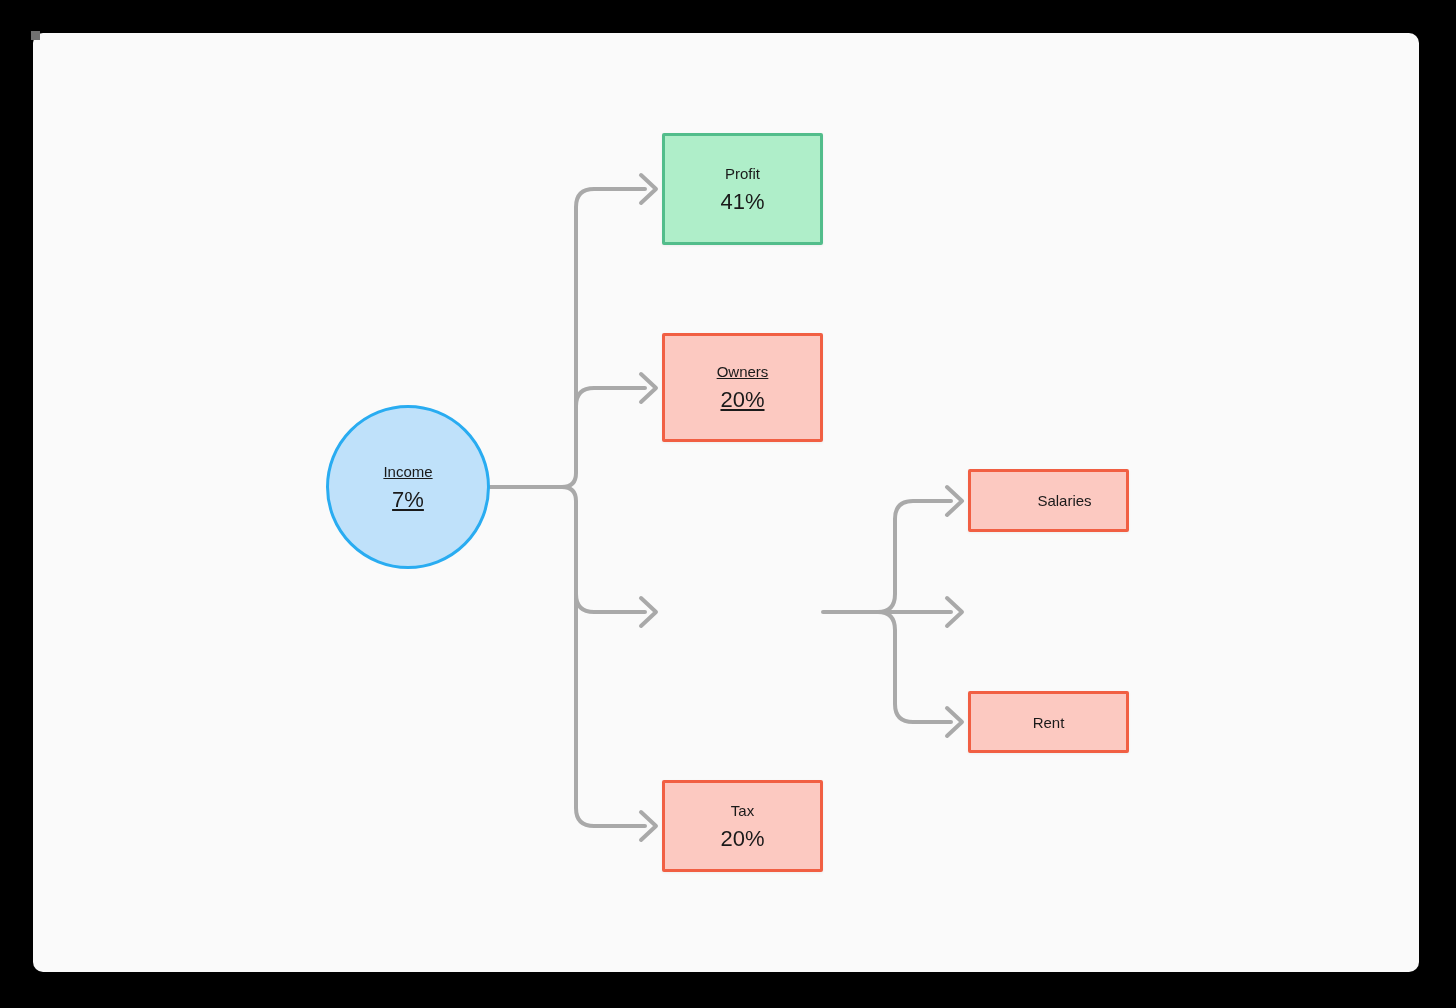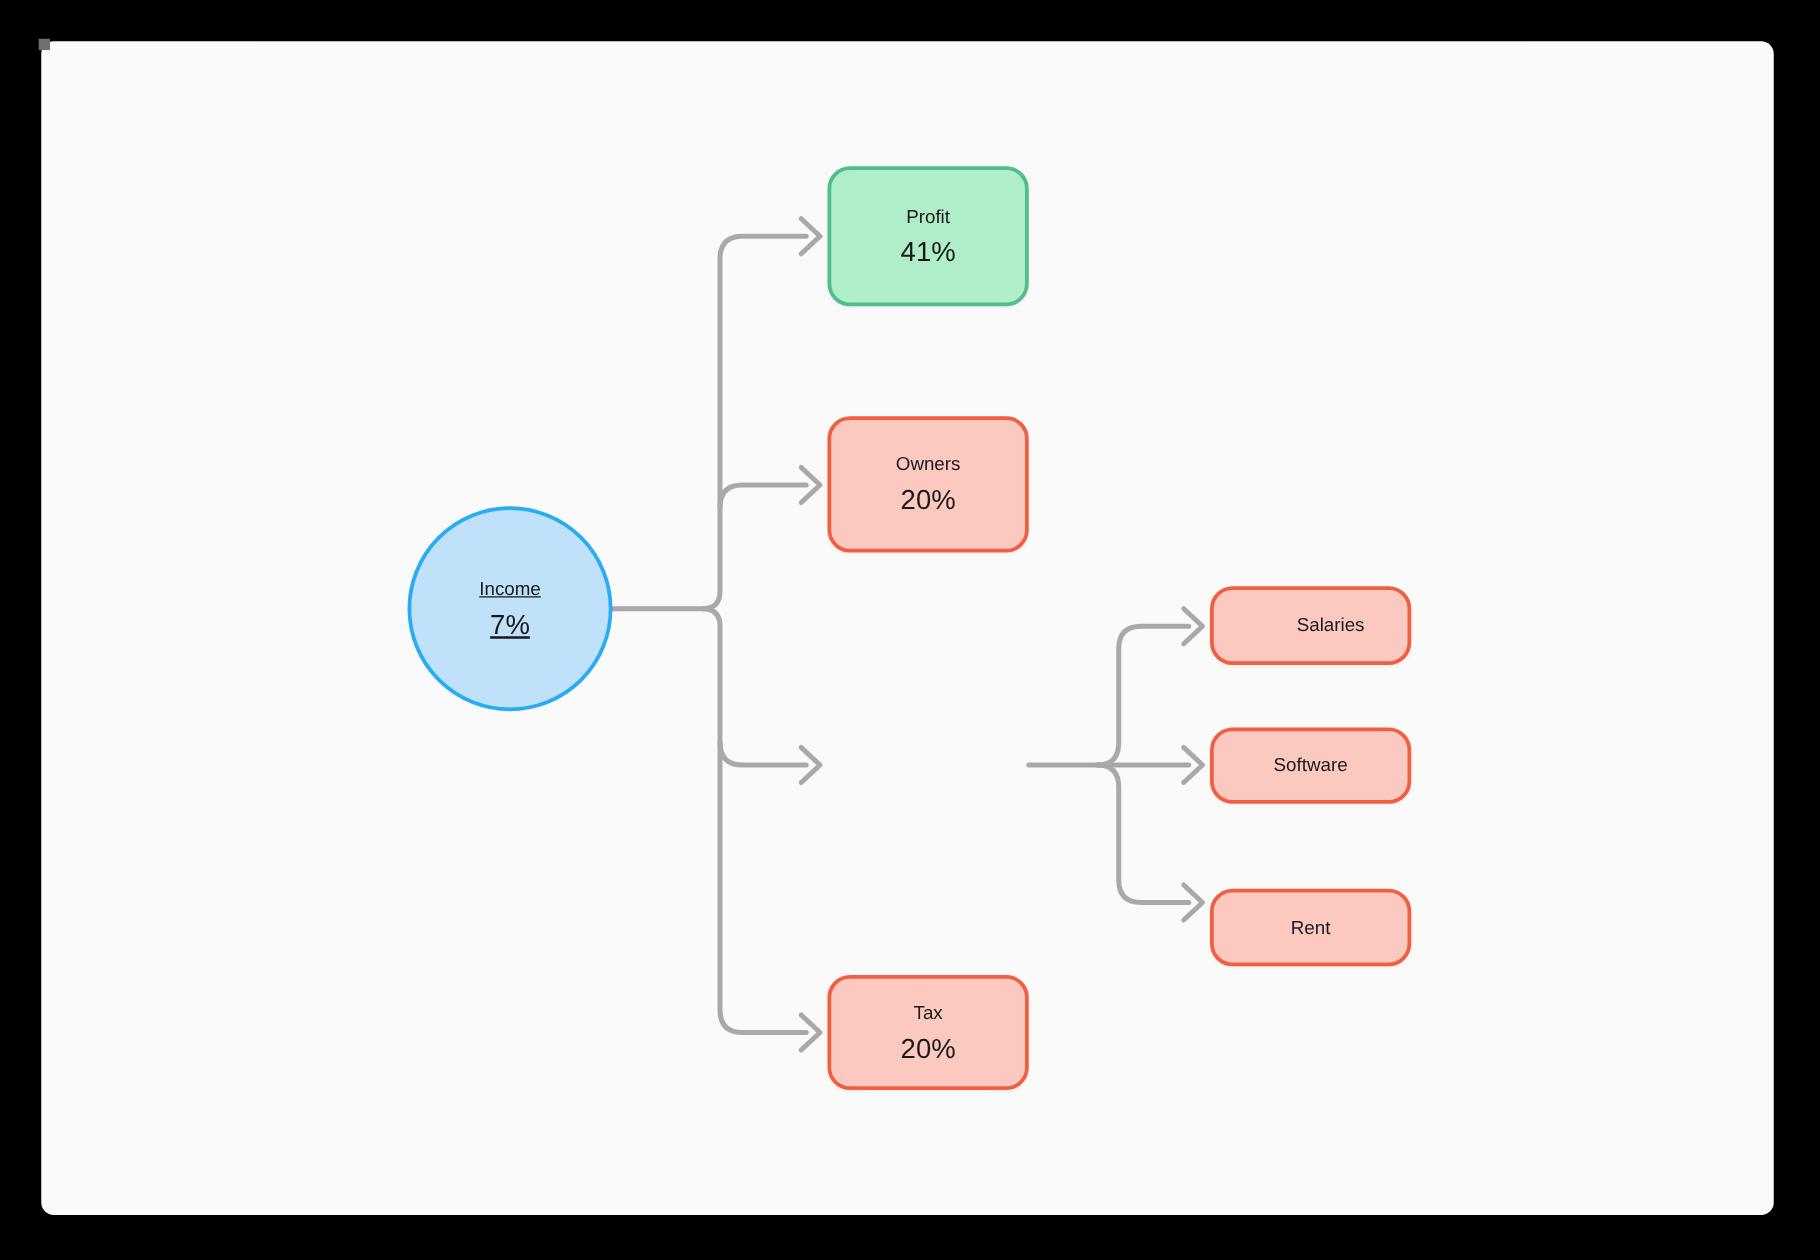--- a/index.html
+++ b/index.html
@@ -41,39 +41,39 @@
     display: flex;
     flex-direction: column;
     align-items: center;
     justify-content: center;
     gap: 10px;
     color: var(--text, #1A1A1A);
     box-shadow: 0 1px 3px rgba(0,0,0,0.05);
   }
   .node .label { font-size: 15px; line-height: 1; }
   .node .value { font-size: 22px; line-height: 1; }
-  .node.rect { border-radius: 18px; border: 3px solid; }
+  .node.rect { border-radius: 2px; border: 3px solid; }
   .node.kind-expense { background: var(--expense-fill, #FCC9C1); border-color: var(--expense-stroke, #F15F43); }
   .node.kind-profit  { background: var(--profit-fill, #AFEEC9);  border-color: var(--profit-stroke, #52BD8B); }
   .node.circle {
     border-radius: 50%;
     border: 3px solid var(--income-stroke, #29ACF1);
     background: var(--income-fill, #BFE1FA);
     box-shadow: none;
     text-decoration: underline;
   }
   
   .pos-income     { left: 293px; top: 372px; width: 164px; height: 164px; }
   .pos-profit     { left: 629px; top: 100px; width: 161px; height: 112px; }
-  .pos-owners     { left: 629px; top: 300px; width: 161px; height: 109px; }
+  .pos-owners     { left: 629px; top: 300px; width: 161px; height: 109px; text-decoration: underline; }
   .pos-operations { left: 629px; top: 523px; width: 161px; height: 110px; }
   .pos-tax        { left: 629px; top: 747px; width: 161px; height: 92px; justify-content: center;  }
   .pos-salaries   { left: 935px; top: 436px; width: 161px; height: 63px; padding-left: 32px;  }
   .pos-software   { left: 935px; top: 549px; width: 161px; height: 61px;  }
-  .pos-rent       { left: 935px; top: 658px; width: 161px; height: 62px; margin-top: 20px;  }
+  .pos-rent       { left: 935px; top: 658px; width: 161px; height: 62px;  }
 </style>
 </head>
 <body>
 
 <div class="canvas">
 
   <div class="corner-handle"></div>
 
   <svg class="edge-layer" viewBox="0 0 1386 939">
 
@@ -117,21 +117,18 @@
 
   <div class="node rect kind-expense pos-tax">
     <div class="label">Tax</div>
     <div class="value">20%</div>
   </div>
 
   <div class="node rect kind-expense pos-salaries">
     <div class="label">Salaries</div>
   </div>
 
-  <div class="node rect kind-expense pos-software">
-    <div class="label">Software</div>
-  </div>
 
   <div class="node rect kind-expense pos-rent">
     <div class="label">Rent</div>
   </div>
 
 </div>
 
 </body></html>

